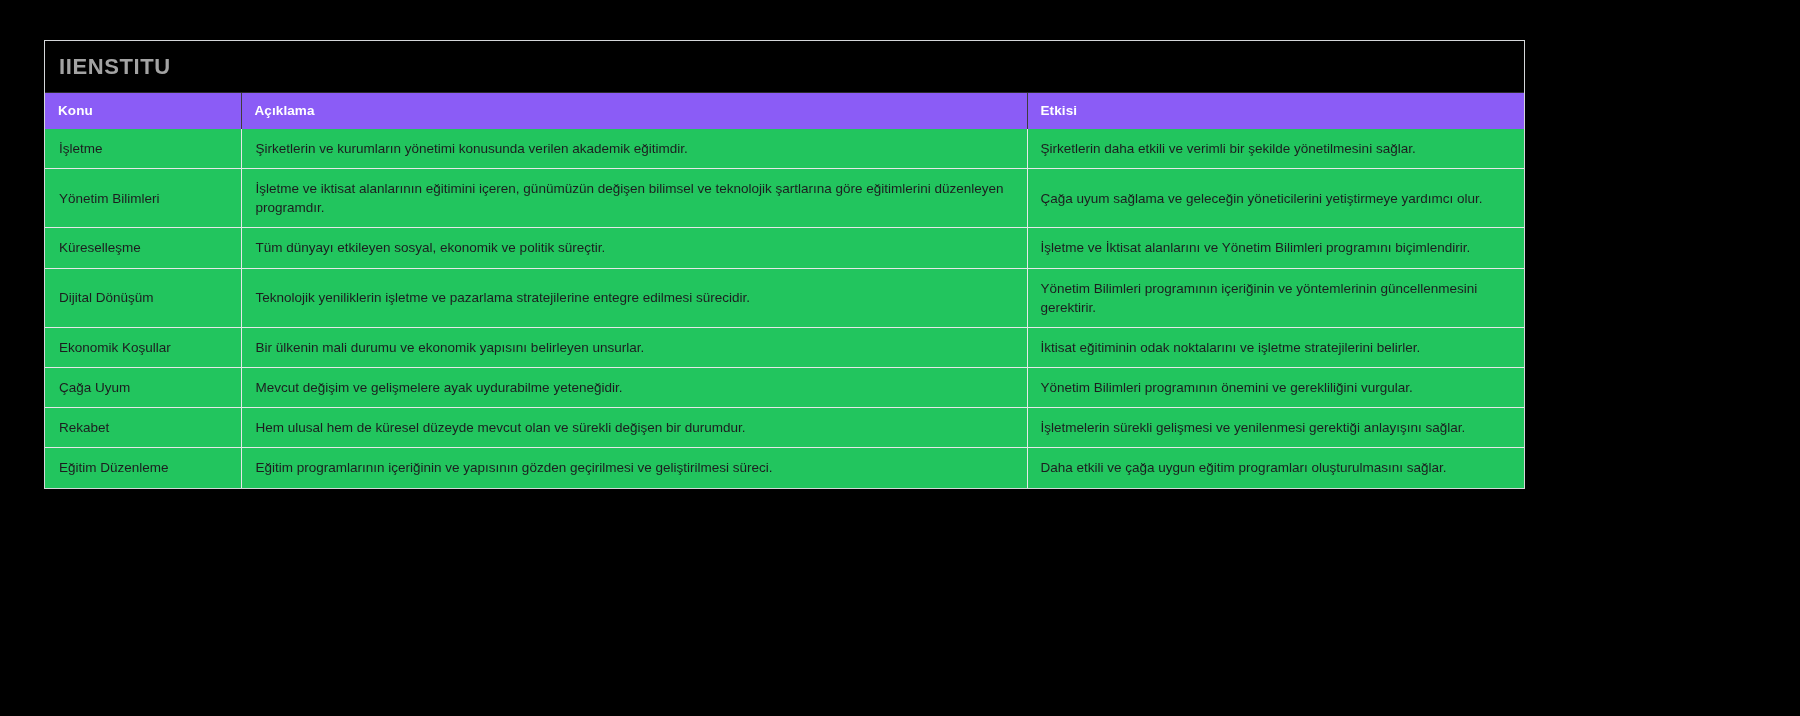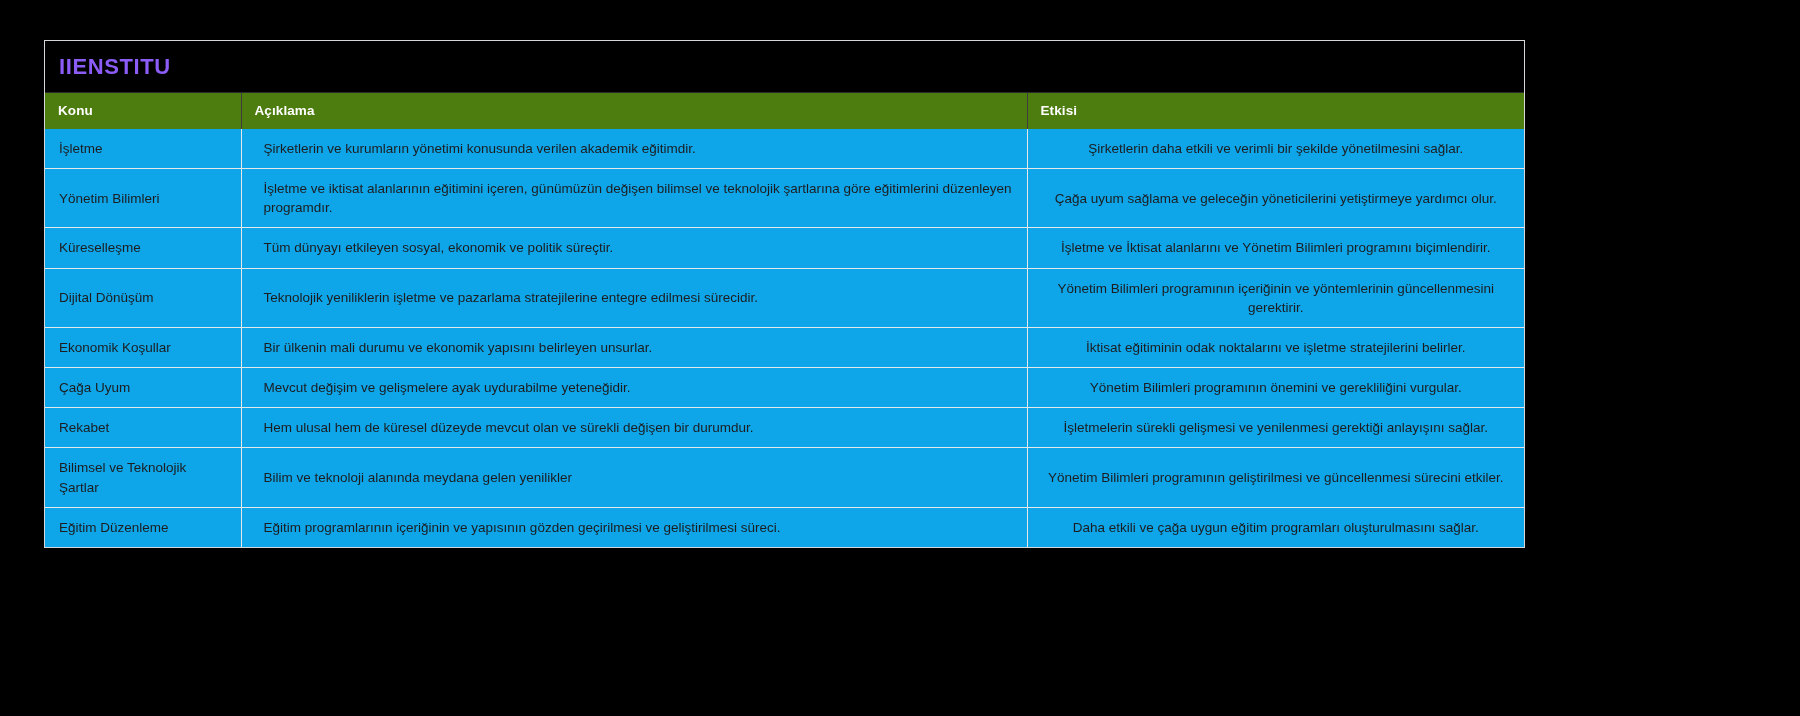--- a/index.html
+++ b/index.html
@@ -37,68 +37,68 @@
   
   .brand-bar {
     background: #000000;
     height: 52px;
     display: flex;
     align-items: center;
     padding: 0 0 0 14px;
     border-bottom: 1px solid #2a2a2a;
   }
   .brand-title {
-    color: #8b5cf6;
+    color: #a3a3a3;
     font-size: 22px;
     font-weight: bold;
     letter-spacing: 0.6px;
     line-height: 1;
   }
 
   
   table.data-table {
     width: 100%;
     border-collapse: collapse;
     table-layout: fixed;
     background: #ffffff;
   }
 
   col.col-konu     { width: 196px; }
   col.col-aciklama { width: 786px; }
   col.col-etkisi   { width: 497px; }
 
   thead th {
-    background: #4d7c0f;
+    background: #8b5cf6;
     color: #ffffff;
     font-size: 13.5px;
     font-weight: bold;
     text-align: left;
     padding: 10px 13px 11px 13px;
     vertical-align: middle;
     border-right: 1px solid #3d3d3d;
     letter-spacing: 0.1px;
   }
   thead th:last-child { border-right: none; }
 
   tbody td {
     font-size: 13.5px;
     color: #1d1d1f;
     line-height: 1.42;
     padding: 10px 13px;
     vertical-align: middle;
     border-top: 1px solid #e6e7e9;
     border-right: 1px solid #e6e7e9;
-    background: #0ea5e9;
+    background: #22c55e;
     word-wrap: break-word;
   }
-  tbody td:last-child { border-right: none; text-align: center; }
+  tbody td:last-child { border-right: none; }
   tbody tr:first-child td { border-top: none; }
 
   td.cell-konu     { padding-left: 14px; }
-  td.cell-aciklama { padding-left: 22px; }
+  td.cell-aciklama { padding-left: 14px; }
   td.cell-etkisi   { padding-left: 13px; }
 </style>
 </head>
 <body>
 
 <div id="screen">
 
   <div class="table-card">
 
     <div class="brand-bar">
@@ -148,25 +148,20 @@
             <td class="cell-konu">Çağa Uyum</td>
             <td class="cell-aciklama">Mevcut değişim ve gelişmelere ayak uydurabilme yeteneğidir.</td>
             <td class="cell-etkisi">Yönetim Bilimleri programının önemini ve gerekliliğini vurgular.</td>
           </tr>
           <tr>
             <td class="cell-konu">Rekabet</td>
             <td class="cell-aciklama">Hem ulusal hem de küresel düzeyde mevcut olan ve sürekli değişen bir durumdur.</td>
             <td class="cell-etkisi">İşletmelerin sürekli gelişmesi ve yenilenmesi gerektiği anlayışını sağlar.</td>
           </tr>
           <tr>
-            <td class="cell-konu">Bilimsel ve Teknolojik Şartlar</td>
-            <td class="cell-aciklama">Bilim ve teknoloji alanında meydana gelen yenilikler</td>
-            <td class="cell-etkisi">Yönetim Bilimleri programının geliştirilmesi ve güncellenmesi sürecini etkiler.</td>
-          </tr>
-          <tr>
             <td class="cell-konu">Eğitim Düzenleme</td>
             <td class="cell-aciklama">Eğitim programlarının içeriğinin ve yapısının gözden geçirilmesi ve geliştirilmesi süreci.</td>
             <td class="cell-etkisi">Daha etkili ve çağa uygun eğitim programları oluşturulmasını sağlar.</td>
           </tr>
         </tbody>
     </table>
 
   </div>
 
 </div>

